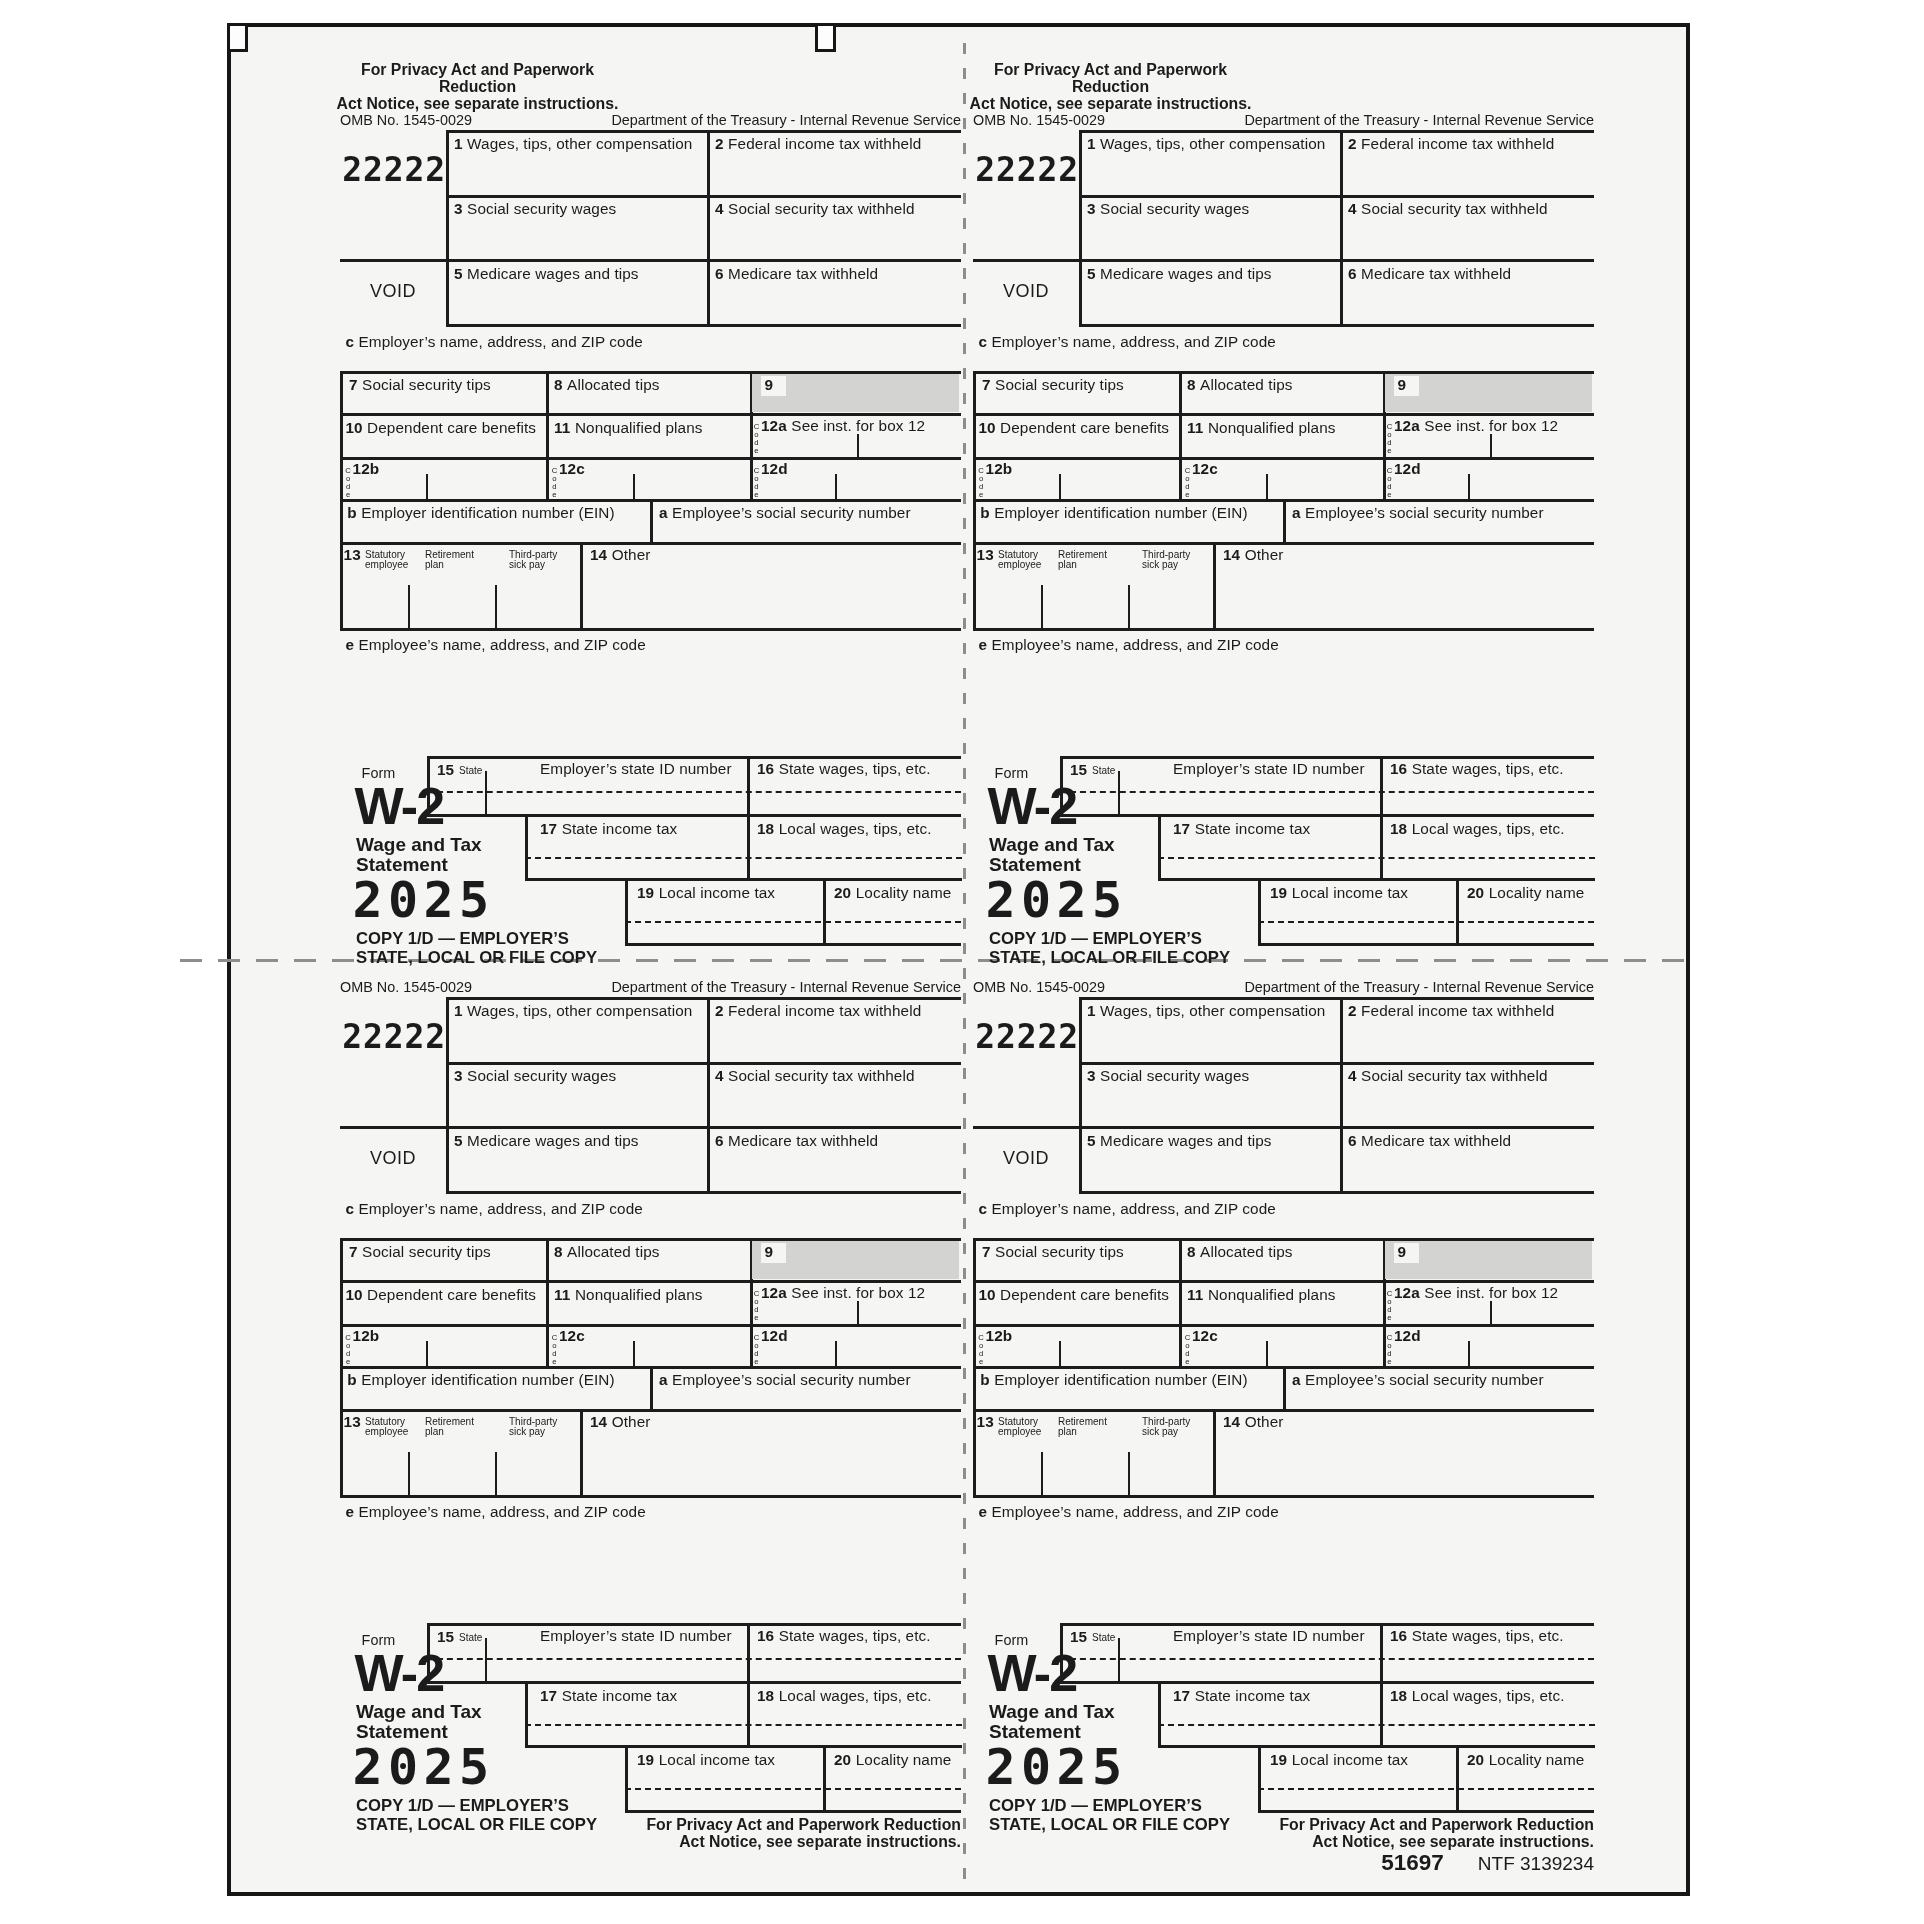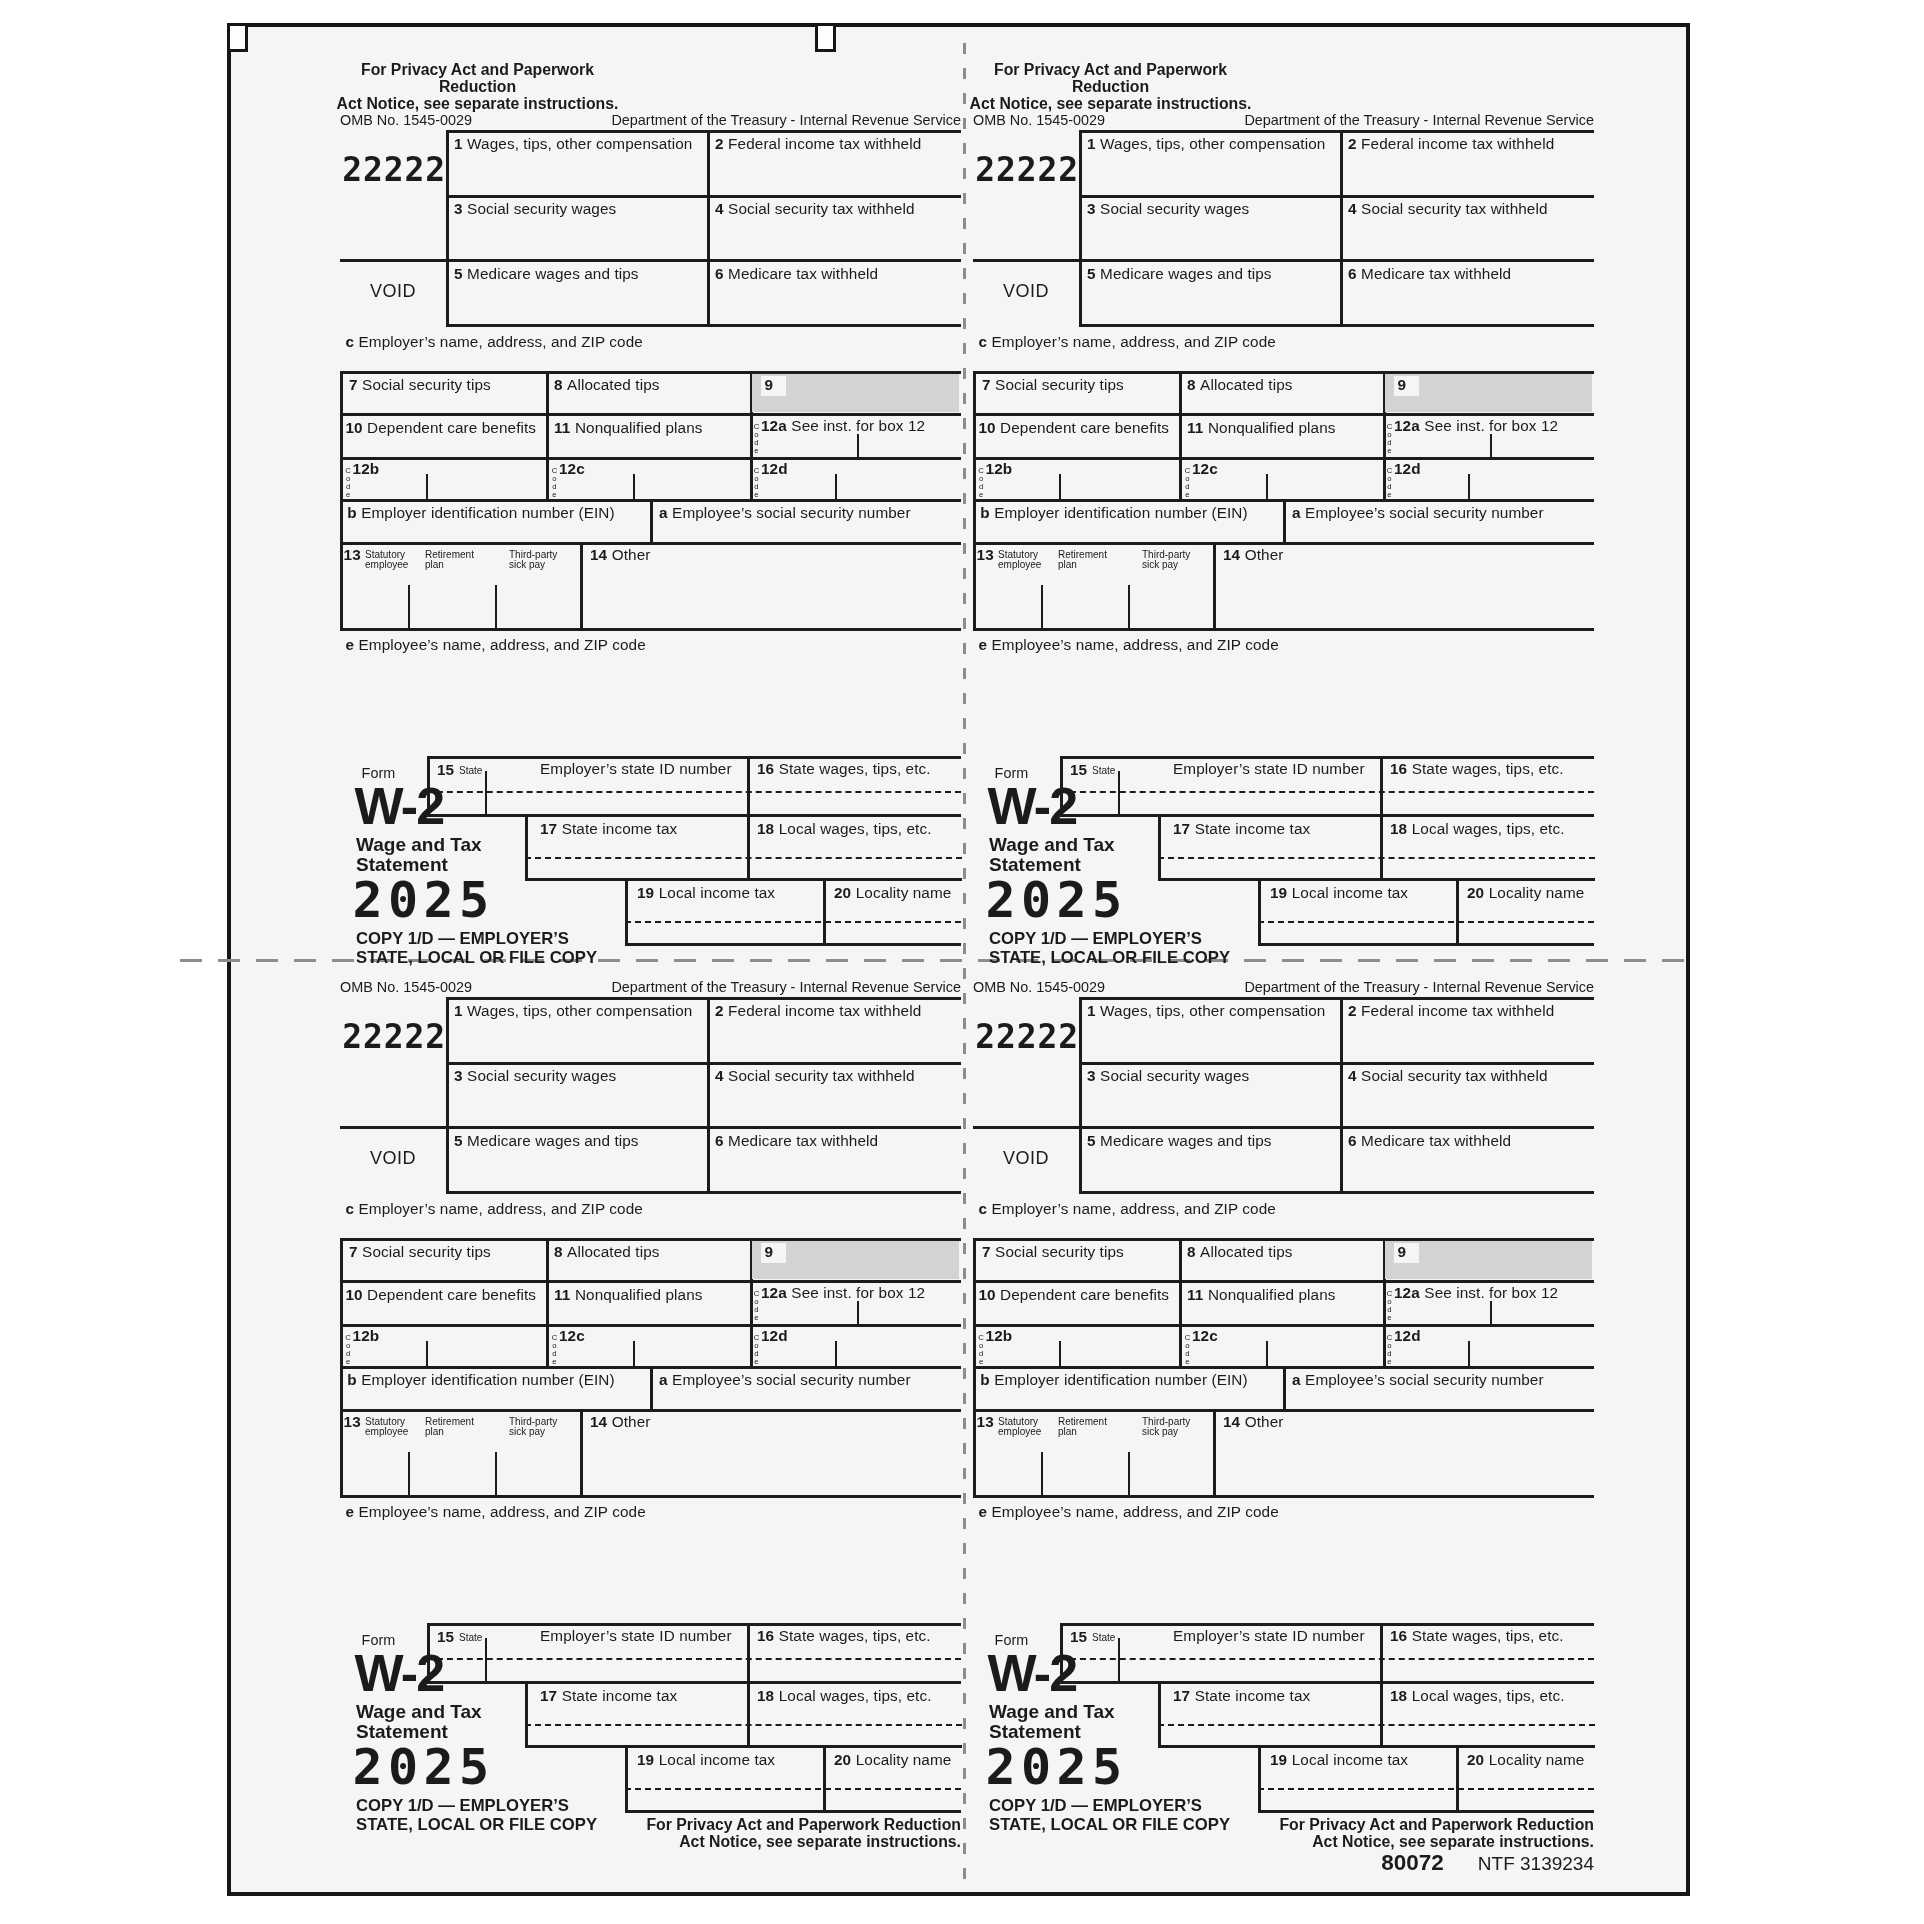--- a/index.html
+++ b/index.html
@@ -561,18 +561,18 @@
   <div class="cell-label" style="left:494px;top:774px;"><b>20</b><span>Locality name</span></div>
   <div class="dash" style="left:285px;top:811px;width:336px;"></div>
   <div class="hl" style="left:285px;top:833px;width:336px;"></div>
 
   <div class="privacy-footer">
     <div>For Privacy Act and Paperwork Reduction</div>
     <div>Act Notice, see separate instructions.</div>
   </div>
 
   <div class="print-line">
-    <span class="print-code">80072</span>
+    <span class="print-code">51697</span>
     <span class="print-ntf">NTF 3139234</span>
   </div>
 </div>
 </div>
 
 
 </body></html>

